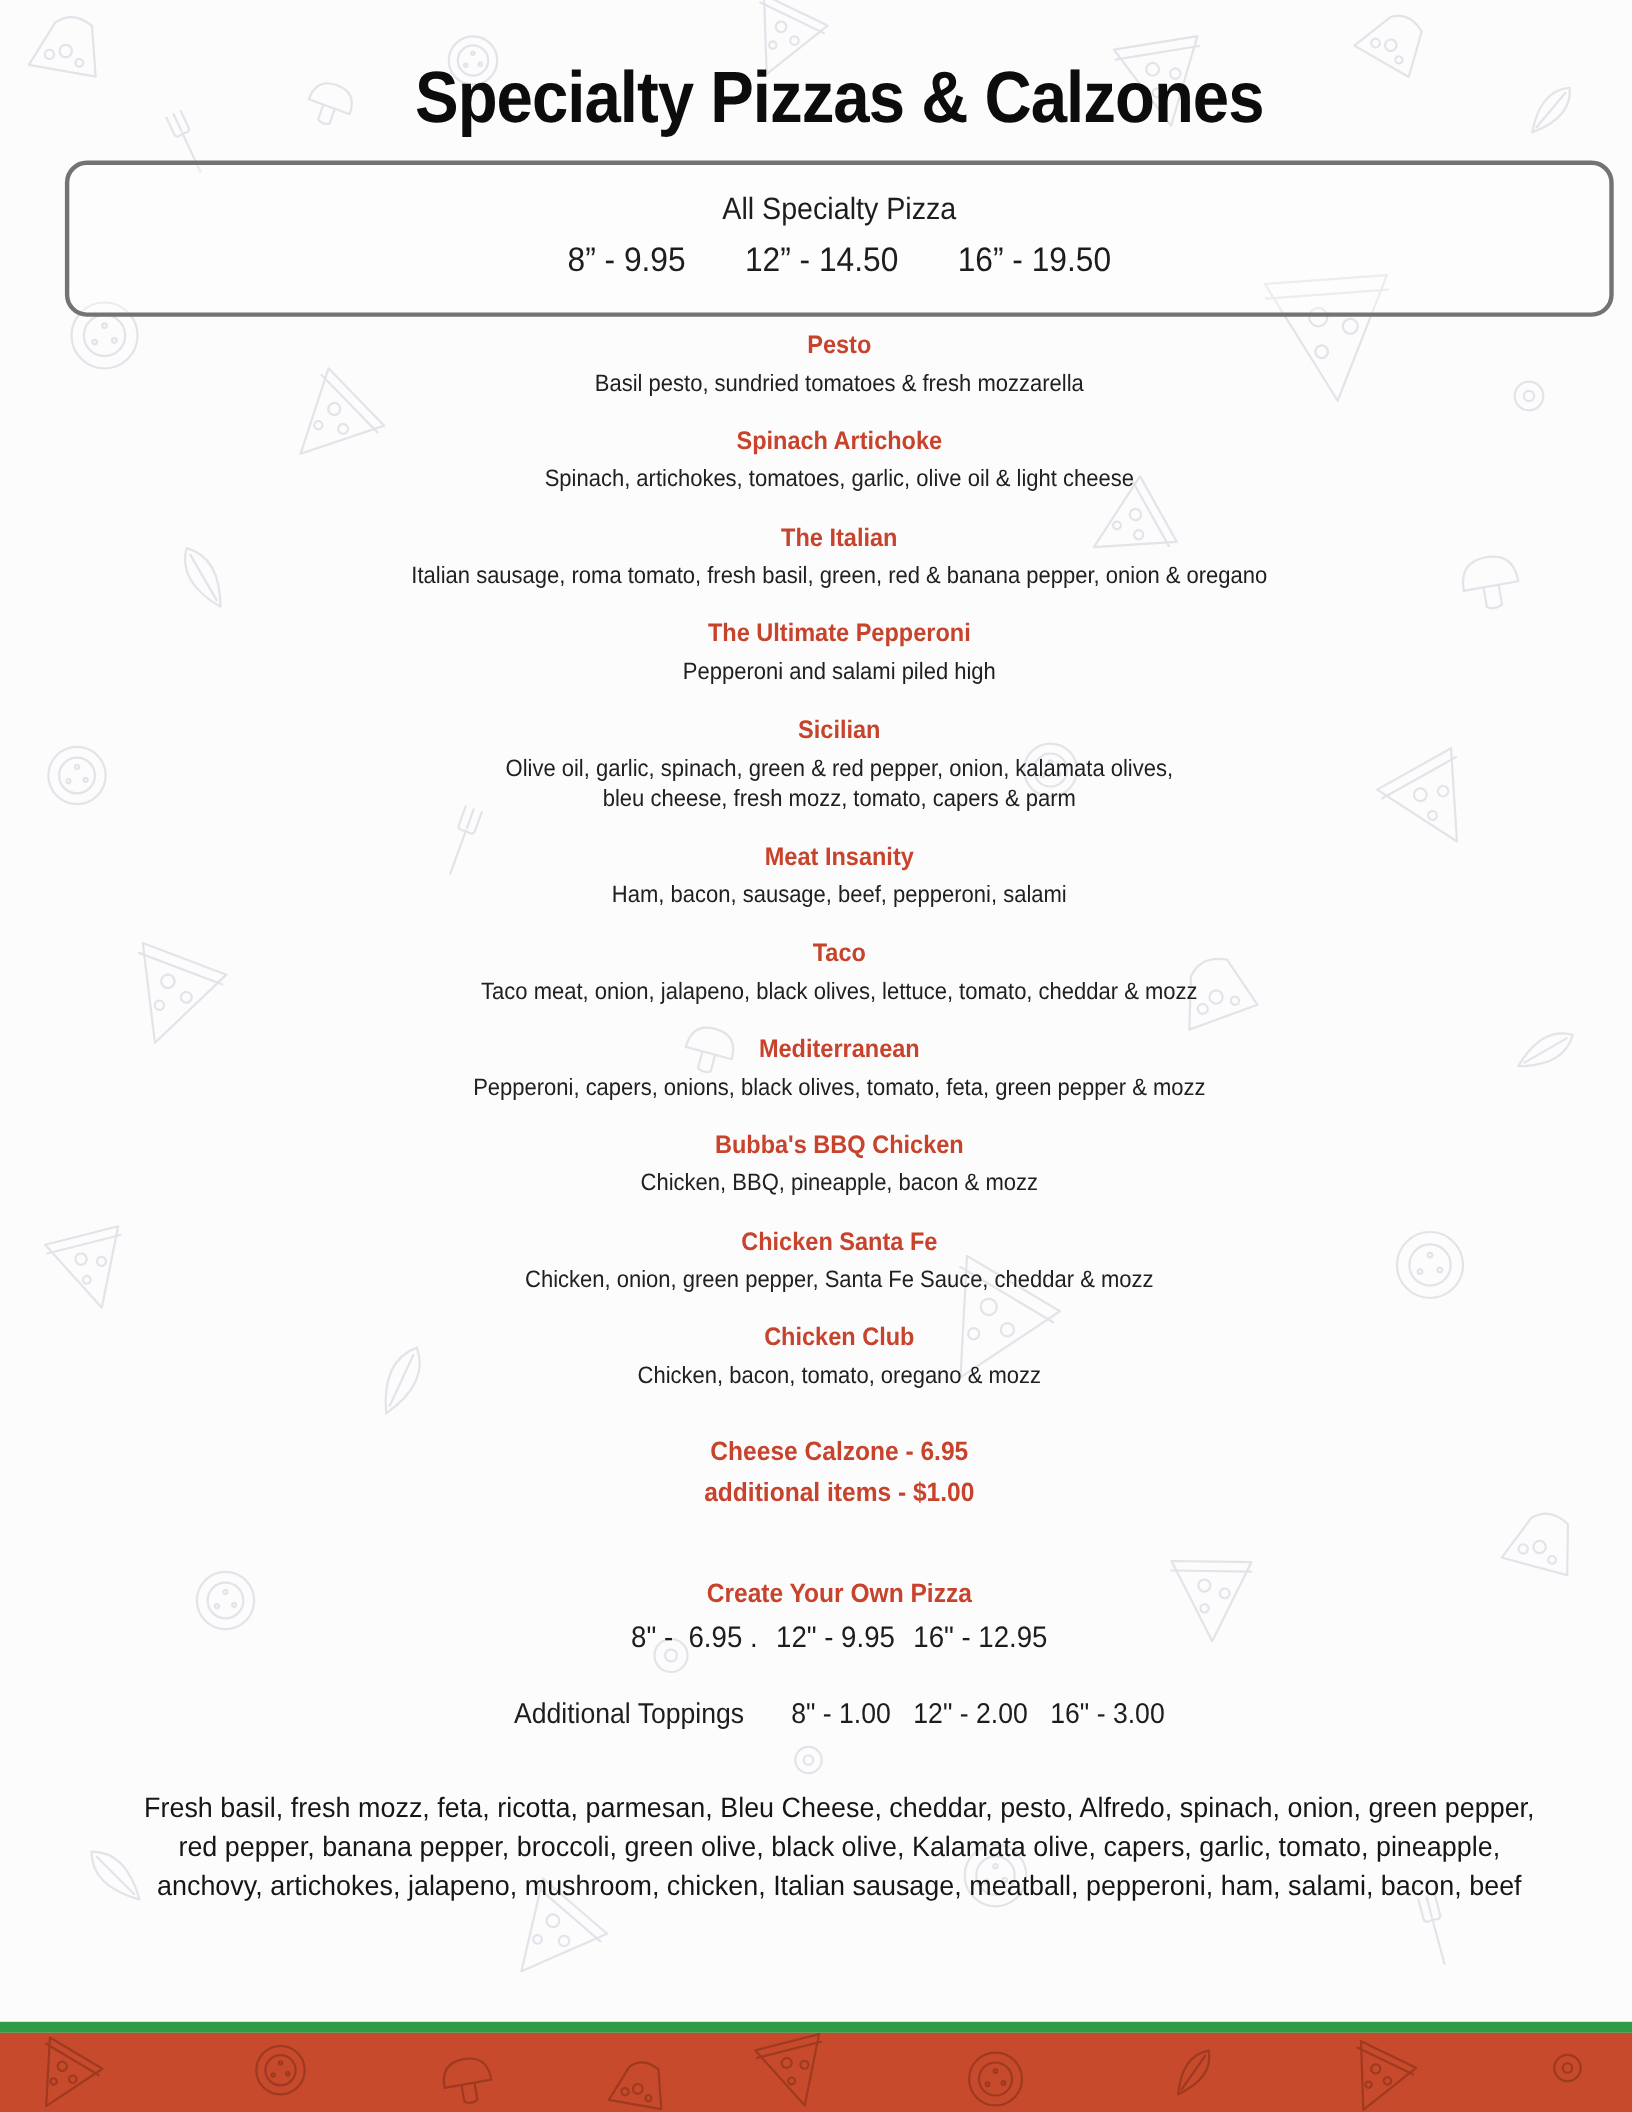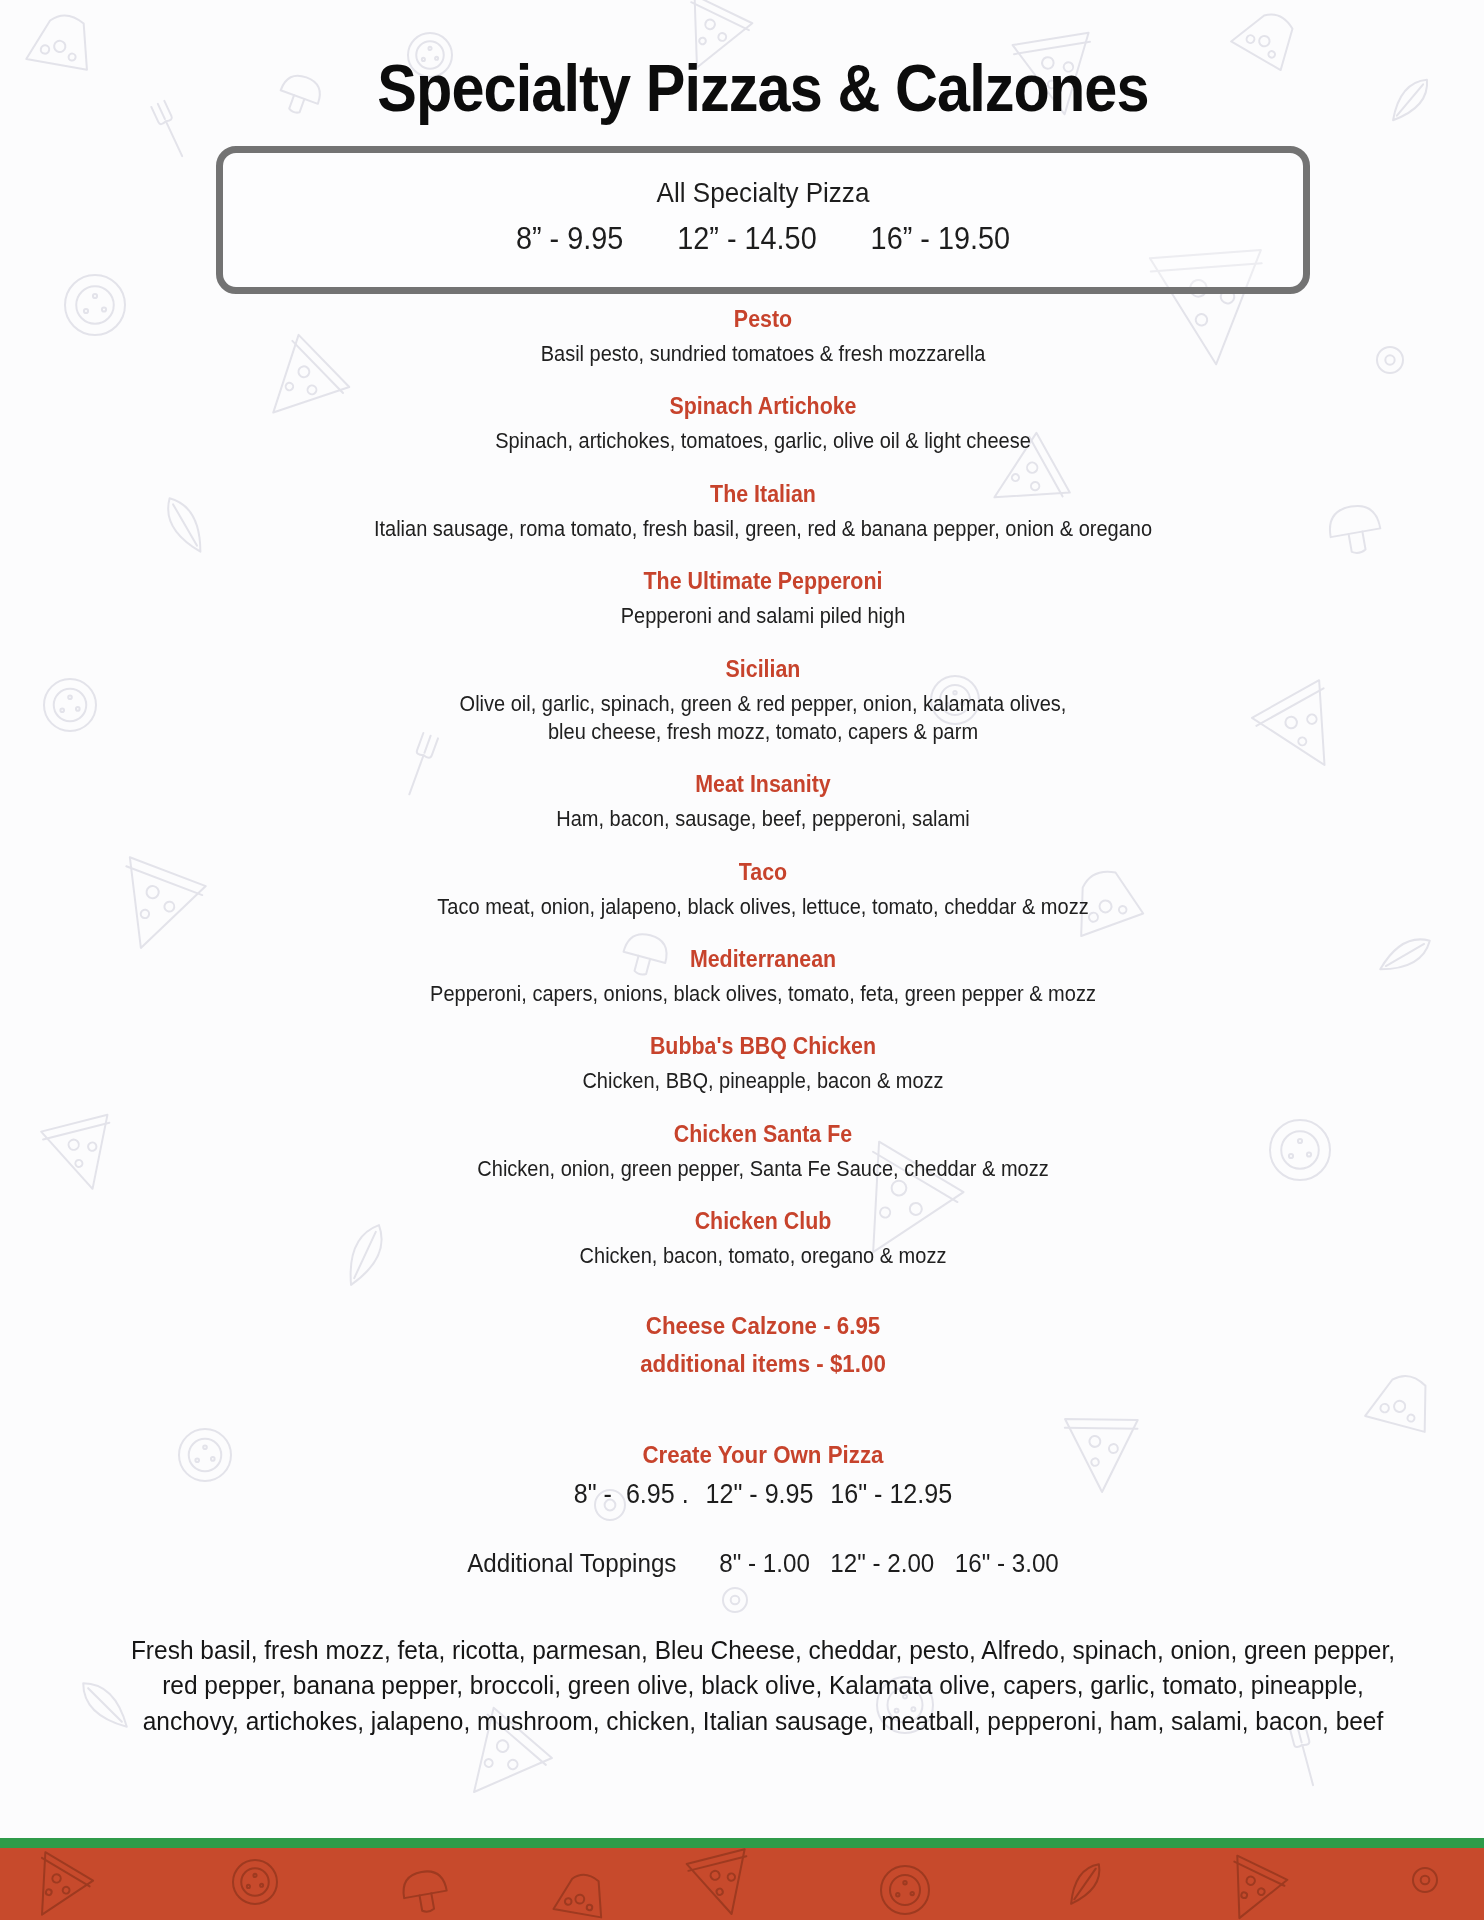--- a/index.html
+++ b/index.html
@@ -7,22 +7,22 @@
     width:1484px;height:1920px;position:relative;overflow:hidden;
     background:#fcfcfd;font-family:"Liberation Sans",sans-serif;color:#1e1e1e;
   }
   .bg-doodles{position:absolute;left:0;top:0;z-index:0;}
   .content{position:relative;z-index:1;margin-left:42px;}
   .title{
     margin:50px 0 0;text-align:center;font-size:66px;font-weight:800;
     letter-spacing:-1px;color:#0c0c0c;transform:scaleX(.9);transform-origin:50% 50%;
   }
   .price-box{
-    box-sizing:border-box;width:1094px;margin:20px auto 0;
-    border:7px solid #737373;border-radius:20px;padding:24px 0 30px;text-align:center;
+    box-sizing:border-box;width:1408px;margin:20px auto 0;
+    border:4px solid #737373;border-radius:20px;padding:24px 0 30px;text-align:center;
     background:rgba(255,255,255,.35);
   }
   .pb-heading{font-size:28px;color:#1d1d1d;transform:scaleX(.93);}
   .pb-prices{margin-top:12px;font-size:31px;color:#1d1d1d;display:flex;justify-content:center;gap:58px;transform:scaleX(.93);}
   .items{margin-top:12px;text-align:center;}
   .item{margin-bottom:25px;transform:scaleX(.93);transform-origin:50% 50%;}
   .item-name{font-size:23px;font-weight:700;color:#C7432C;margin-bottom:7px;}
   .item-desc{font-size:21.5px;color:#202020;line-height:1.32;max-width:980px;margin:0 auto;}
   .calzone{margin-top:36px;text-align:center;transform:scaleX(.93);}
   .red-line{font-size:24px;font-weight:700;color:#C7432C;line-height:1.6;}

